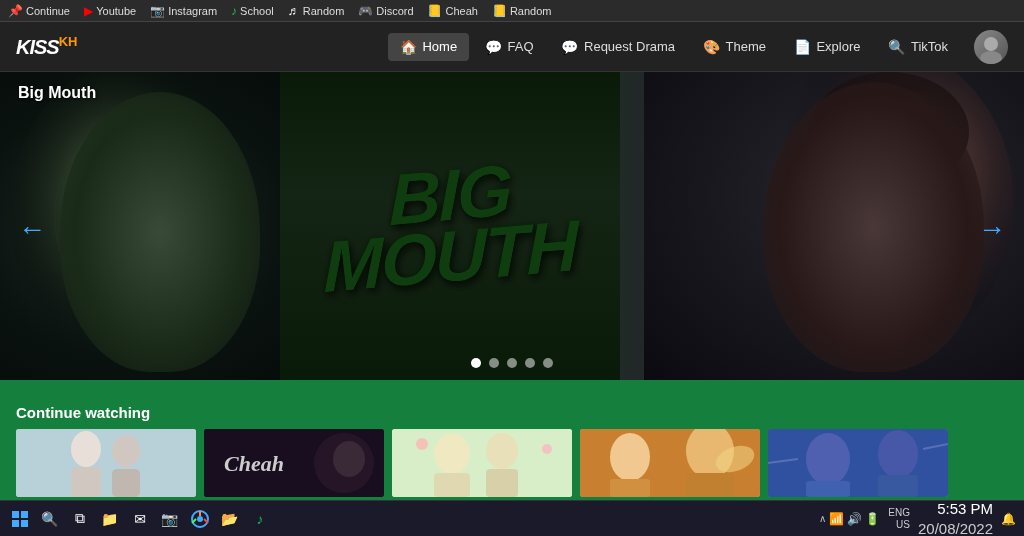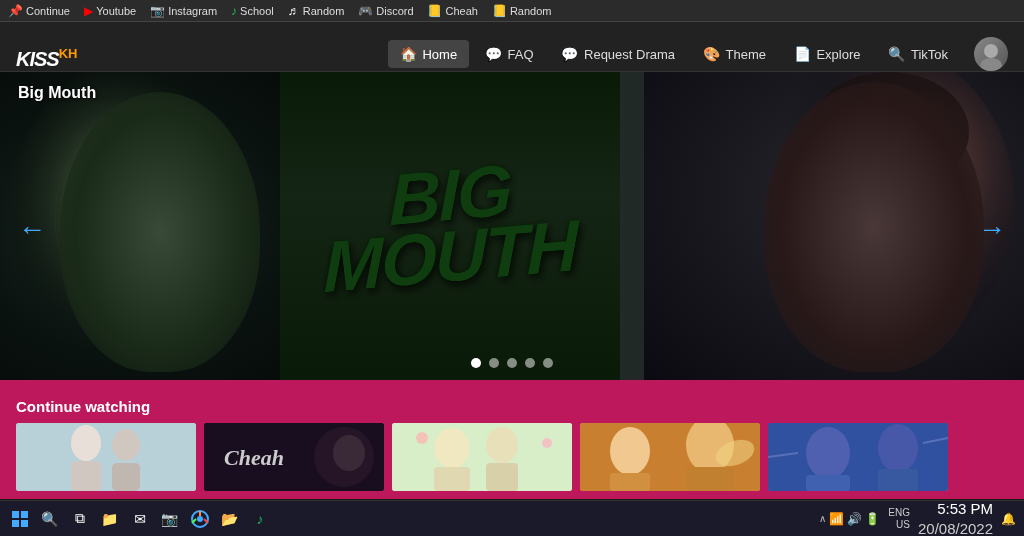--- a/index.html
+++ b/index.html
@@ -24,21 +24,21 @@
       cursor: pointer;
       white-space: nowrap;
     }
     .bm-icon { font-size: 12px; }
 
     
     #navbar {
       background: #222;
       height: 50px;
       display: flex;
-      align-items: flex-end;
+      align-items: center;
       padding: 0 16px;
       border-bottom: 1px solid #333;
     }
     #logo {
       font-size: 20px;
       font-weight: bold;
       color: #fff;
       margin-right: auto;
     }
     #logo span { color: #f90; }
@@ -193,22 +193,22 @@
       width: 10px;
       height: 10px;
       border-radius: 50%;
       background: rgba(255,255,255,0.5);
       cursor: pointer;
     }
     .dot.active { background: #fff; }
 
     
     #continue-watching {
-      background: #be185d;
-      padding: 18px 16px 8px;
+      background: #15803d;
+      padding: 24px 16px 8px;
     }
     #continue-watching h2 {
       font-size: 15px;
       font-weight: bold;
       margin-bottom: 8px;
       color: #fff;
     }
     #thumbnails {
       display: flex;
       gap: 8px;

